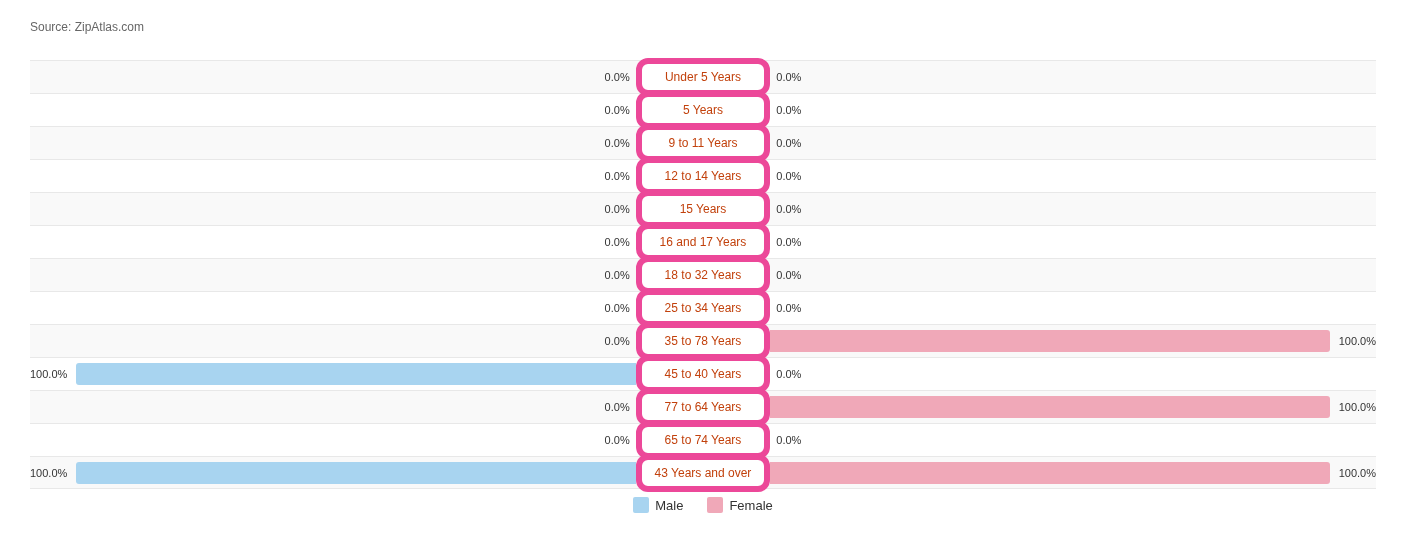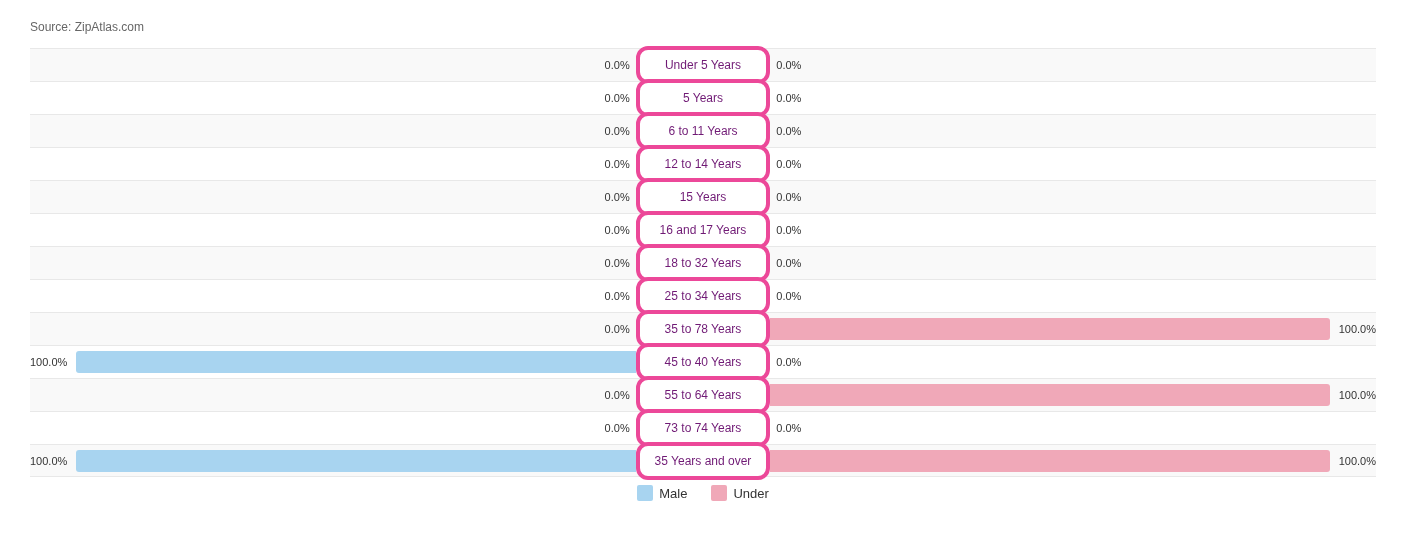--- a/index.html
+++ b/index.html
@@ -14,21 +14,21 @@
       font-size: 18px;
       font-weight: bold;
       color: #222;
       margin-bottom: 4px;
       letter-spacing: 0.5px;
     }
     .source {
       font-size: 12px;
       color: #666;
       text-align: left;
-      margin-bottom: 8px;
+      margin-bottom: 20px;
     }
     .chart-area {
       width: 100%;
     }
     .bar-row {
       display: flex;
       align-items: center;
       height: 33px;
       border-top: 1px solid #e8e8e8;
     }
@@ -50,28 +50,28 @@
       justify-content: flex-start;
       height: 100%;
       position: relative;
     }
     .label-cell {
       width: 10%;
       display: flex;
       align-items: center;
       justify-content: center;
       font-size: 12px;
-      color: #701a75;
+      color: #c2410c;
       font-weight: 500;
       white-space: nowrap;
       z-index: 2;
       background: #fff;
       border-radius: 12px;
       padding: 3px 8px;
-      border: 4px solid #ec4899;
+      border: 6px solid #ec4899;
       height: 38px;
       text-align: center;
     }
     .male-bar {
       background: #a8d4f0;
       height: 22px;
       border-radius: 3px 0 0 3px;
     }
     .female-bar {
       background: #f0a8b8;
@@ -156,21 +156,21 @@
     </div>
   </div>
       <div class="bar-row row-bg-even">
     <div class="left-section">
 
       <div style="display:flex; align-items:center; width:100%; justify-content:flex-end; position:relative;">
         <span style="font-size:11px;color:#333;margin-right:6px;">0.0%</span>
 
       </div>
     </div>
-    <div class="label-cell">6 to 11 Years</div>
+    <div class="label-cell">9 to 11 Years</div>
     <div class="right-section">
       <div style="display:flex; align-items:center; width:100%; justify-content:flex-start; position:relative;">
 
         <span style="font-size:11px;color:#333;margin-left:6px;">0.0%</span>
       </div>
 
     </div>
   </div>
       <div class="bar-row row-bg-odd">
     <div class="left-section">
@@ -292,68 +292,68 @@
     </div>
   </div>
       <div class="bar-row row-bg-even">
     <div class="left-section">
 
       <div style="display:flex; align-items:center; width:100%; justify-content:flex-end; position:relative;">
         <span style="font-size:11px;color:#333;margin-right:6px;">0.0%</span>
 
       </div>
     </div>
-    <div class="label-cell">55 to 64 Years</div>
+    <div class="label-cell">77 to 64 Years</div>
     <div class="right-section">
       <div style="display:flex; align-items:center; width:100%; justify-content:flex-start; position:relative;">
         <div class="female-bar" style="width:560px;"></div>
 
       </div>
       <span style="font-size:11px;color:#333;position:absolute;right:0;top:50%;transform:translateY(-50%);">100.0%</span>
     </div>
   </div>
       <div class="bar-row row-bg-odd">
     <div class="left-section">
 
       <div style="display:flex; align-items:center; width:100%; justify-content:flex-end; position:relative;">
         <span style="font-size:11px;color:#333;margin-right:6px;">0.0%</span>
 
       </div>
     </div>
-    <div class="label-cell">73 to 74 Years</div>
+    <div class="label-cell">65 to 74 Years</div>
     <div class="right-section">
       <div style="display:flex; align-items:center; width:100%; justify-content:flex-start; position:relative;">
 
         <span style="font-size:11px;color:#333;margin-left:6px;">0.0%</span>
       </div>
 
     </div>
   </div>
       <div class="bar-row row-bg-even">
     <div class="left-section">
       <span class="left-value">100.0%</span>
       <div style="display:flex; align-items:center; width:100%; justify-content:flex-end; position:relative;">
 
         <div class="male-bar" style="width:560px;"></div>
       </div>
     </div>
-    <div class="label-cell">35 Years and over</div>
+    <div class="label-cell">43 Years and over</div>
     <div class="right-section">
       <div style="display:flex; align-items:center; width:100%; justify-content:flex-start; position:relative;">
         <div class="female-bar" style="width:560px;"></div>
 
       </div>
       <span style="font-size:11px;color:#333;position:absolute;right:0;top:50%;transform:translateY(-50%);">100.0%</span>
     </div>
   </div>
     </div>
 
   <div class="legend">
     <div class="legend-item">
       <div class="legend-box" style="background:#a8d4f0;"></div>
       <span>Male</span>
     </div>
     <div class="legend-item">
       <div class="legend-box" style="background:#f0a8b8;"></div>
-      <span>Under</span>
+      <span>Female</span>
     </div>
   </div>
 </div>
 
 </body></html>

